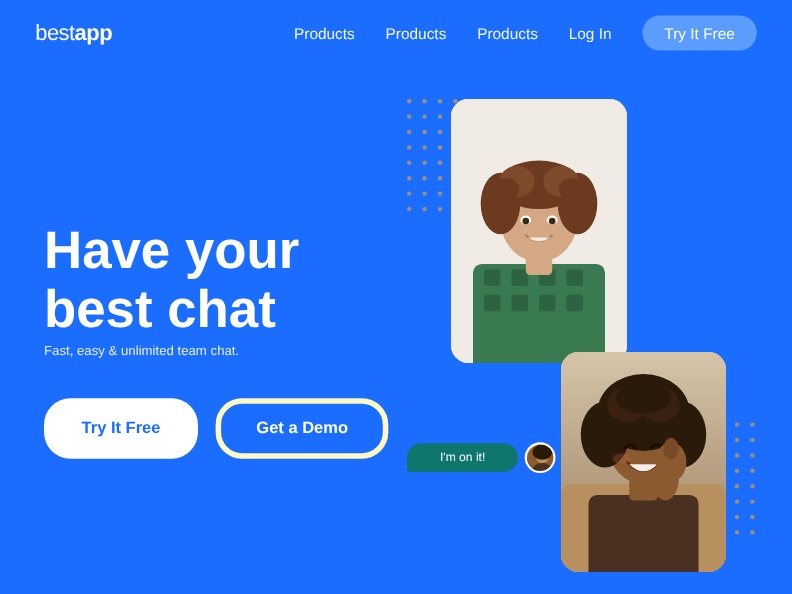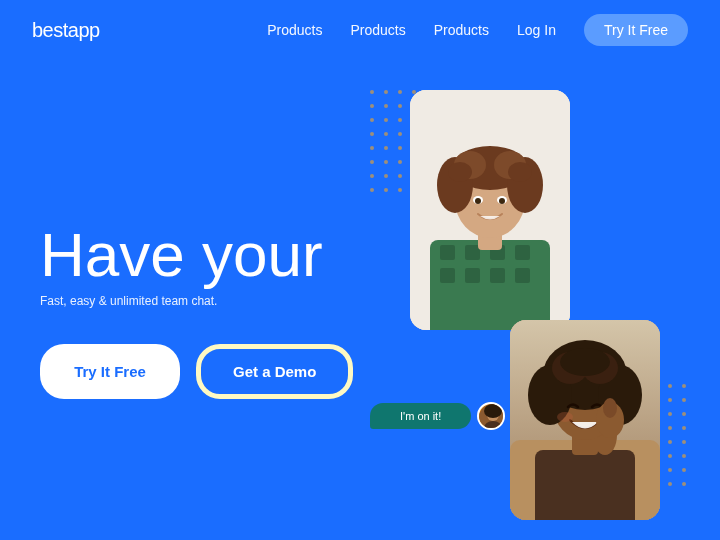--- a/index.html
+++ b/index.html
@@ -59,22 +59,22 @@
     }
     .hero-left {
       flex: 1;
       display: flex;
       flex-direction: column;
       justify-content: center;
       padding-top: 0;
       z-index: 5;
     }
     .hero-title {
-      font-size: 62px;
-      font-weight: 400;
+      font-size: 48px;
+      font-weight: 700;
       line-height: 1.1;
       margin-bottom: 4px;
       max-width: 320px;
     }
     .hero-subtitle {
       font-size: 12px;
       font-weight: 400;
       opacity: 0.9;
       margin-bottom: 36px;
     }
@@ -233,36 +233,37 @@
       border-radius: 50%;
       background: #c97a10;
       border: 2px solid white;
     }
   </style>
 </head>
 <body>
 
 <nav>
   <div class="logo">
-    <span>best</span><span style="font-weight:400">app</span>
+    <span>best</span><span style="font-weight:700">app</span>
   </div>
   <div class="nav-links">
     <span class="nav-link">Products</span>
     <span class="nav-link">Products</span>
     <span class="nav-link">Products</span>
     <span class="nav-link">Log In</span>
     <button class="nav-btn-try">Try It Free</button>
   </div>
 </nav>
 
 <div class="hero">
 
   <div class="hero-left">
     <h1 class="hero-title">
       <span>Have your</span><br>
+      <span>best chat</span>
     </h1>
     <p class="hero-subtitle">Fast, easy &amp; unlimited team chat.</p>
     <div class="hero-buttons">
       <button class="btn-try-free">Try It Free</button>
       <button class="btn-get-demo">Get a Demo</button>
     </div>
   </div>
 
   <div class="hero-right">
 

